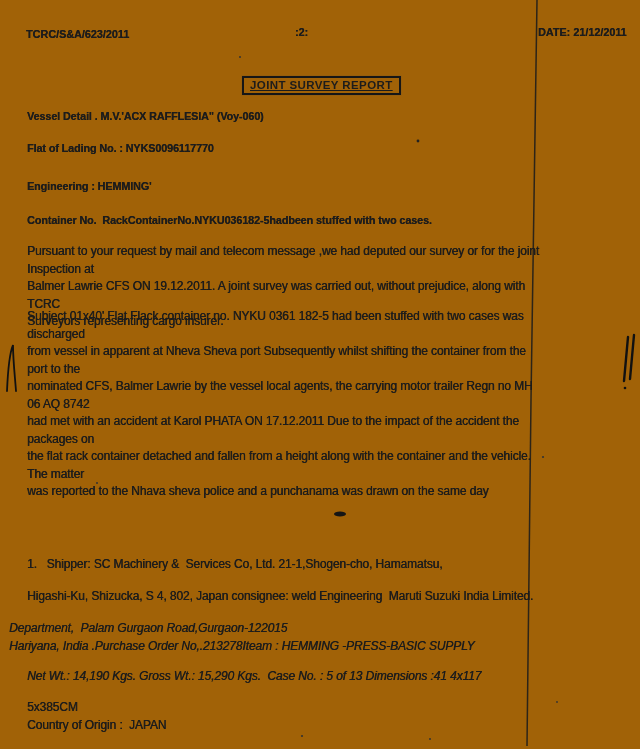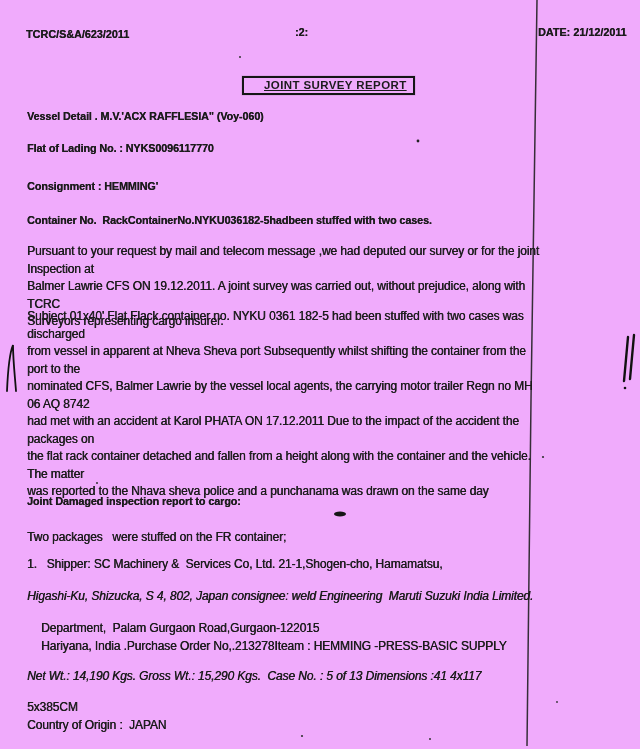--- a/index.html
+++ b/index.html
@@ -1,65 +1,63 @@
 <!DOCTYPE html>
 <html><head>
 <meta charset="utf-8">
 <style>
   html,body{margin:0;padding:0;background:#e8e8e6;}
   .page{
-    position:relative;width:640px;height:749px;background:#f0abfc;
+    position:relative;width:640px;height:749px;background:#a16207;
     font-family:"Liberation Sans",sans-serif;color:#1c1c1c;overflow:hidden;
   }
   .txt{
     position:absolute;white-space:pre-wrap;
     font-size:12px;line-height:17.5px;letter-spacing:-0.1px;
     text-shadow:0.4px 0 0 currentColor;
   }
   .lbl{font-weight:700;text-shadow:0.2px 0 0 currentColor;font-size:10.8px;}
   .hdr{position:absolute;font-weight:700;font-size:10.8px;white-space:pre;text-shadow:0.2px 0 0 currentColor;}
   .title-box{
     position:absolute;top:76px;left:242px;
-    border:2px solid #161616;padding:1px 6px 2px 20px;
+    border:2px solid #161616;padding:1px 6px 2px 6px;
     font-weight:700;font-size:11.5px;letter-spacing:0.4px;
     text-decoration:underline;box-shadow:0 0 0 0.5px #44444433;
   }
   .overlay{position:absolute;top:0;left:0;pointer-events:none;}
 </style>
 </head>
 <body>
 
 <div class="page">
 
   <div class="hdr" style="top:28px;left:26px;">TCRC/S&amp;A/623/2011</div>
   <div class="hdr" style="top:26px;left:295px;">:2:</div>
   <div class="hdr" style="top:26px;left:498px;padding-left:40px;">DATE: 21/12/2011</div>
 
   <div class="title-box">JOINT SURVEY REPORT</div>
 
   <div class="txt lbl" style="top:108px;left:27px;">Vessel Detail . M.V.'ACX RAFFLESIA" (Voy-060)</div>
   <div class="txt lbl" style="top:140px;left:27px;">Flat of Lading No. : NYKS0096117770</div>
-  <div class="txt lbl" style="top:178px;left:27px;">Consignment : HEMMING'</div>
+  <div class="txt lbl" style="top:178px;left:27px;">Engineering : HEMMING'</div>
   <div class="txt lbl" style="top:212px;left:27px;">Container No.  RackContainerNo.NYKU036182-5hadbeen stuffed with two cases.</div>
 
   <div class="txt" style="top:243px;left:27px;width:516px;">Pursuant to your request by mail and telecom message ,we had deputed our survey or for the joint Inspection at
 Balmer Lawrie CFS ON 19.12.2011. A joint survey was carried out, without prejudice, along with TCRC
 Surveyors representing cargo insurer.</div>
   <div class="txt" style="top:308px;left:27px;width:516px;">Subject 01x40' Flat Flack container no. NYKU 0361 182-5 had been stuffed with two cases was discharged
 from vessel in apparent at Nheva Sheva port Subsequently whilst shifting the container from the port to the
 nominated CFS, Balmer Lawrie by the vessel local agents, the carrying motor trailer Regn no MH 06 AQ 8742
 had met with an accident at Karol PHATA ON 17.12.2011 Due to the impact of the accident the packages on
 the flat rack container detached and fallen from a height along with the container and the vehicle. The matter
 was reported to the Nhava sheva police and a punchanama was drawn on the same day</div>
 
-  <div class="txt lbl" style="top:493px;left:27px;">Joint Damaged inspection report to cargo:</div>
-  <div class="txt" style="top:529px;left:27px;">Two packages   were stuffed on the FR container;</div>
   <div class="txt" style="top:556px;left:27px;">1.   Shipper: SC Machinery &amp;  Services Co, Ltd. 21-1,Shogen-cho, Hamamatsu,</div>
-  <div class="txt" style="top:588px;left:27px;font-style:italic;">Higashi-Ku, Shizucka, S 4, 802, Japan consignee: weld Engineering  Maruti Suzuki India Limited.</div>
-  <div class="txt" style="top:620px;left:41px;width:516px;">Department,  Palam Gurgaon Road,Gurgaon-122015
+  <div class="txt" style="top:588px;left:27px;">Higashi-Ku, Shizucka, S 4, 802, Japan consignee: weld Engineering  Maruti Suzuki India Limited.</div>
+  <div class="txt" style="top:620px;left:9px;width:516px;font-style:italic;">Department,  Palam Gurgaon Road,Gurgaon-122015
 Hariyana, India .Purchase Order No,.213278Iteam : HEMMING -PRESS-BASIC SUPPLY</div>
   <div class="txt" style="top:668px;left:27px;font-style:italic;">Net Wt.: 14,190 Kgs. Gross Wt.: 15,290 Kgs.  Case No. : 5 of 13 Dimensions :41 4x117</div>
   <div class="txt" style="top:699px;left:27px;">5x385CM
 Country of Origin :  JAPAN</div>
 
   <svg class="overlay" width="640" height="749" viewBox="0 0 640 749">
 
     <path d="M537,0 C535,110 533,250 531,400 C529,540 528,650 527,746" stroke="#1b1b1b" stroke-width="1.5" fill="none" opacity="0.88"></path>
 
     <path d="M628,337 L624,381 M634,335 L630,379" stroke="#111" stroke-width="2.4" fill="none" stroke-linecap="round"></path>

